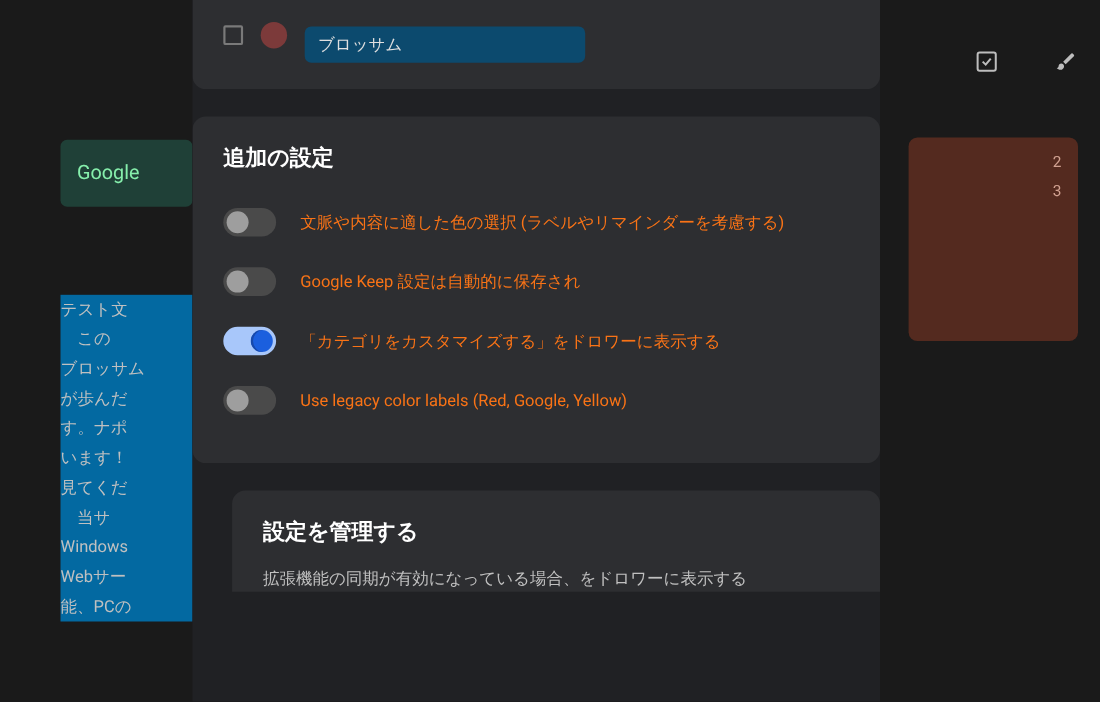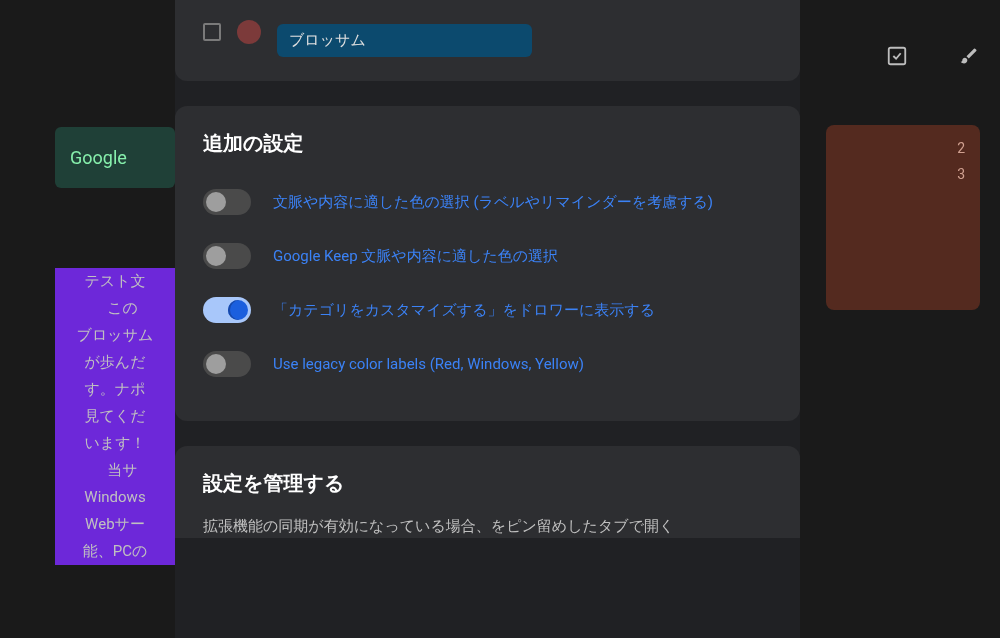--- a/index.html
+++ b/index.html
@@ -21,25 +21,24 @@
     .bg-card-1 {
       background: #1f4037;
       padding: 20px 15px;
       border-radius: 6px;
       color: #86efac;
       font-size: 18px;
       font-weight: 400;
     }
     .bg-card-2 {
       margin-top: 80px;
-      background: #6d28d9;
+      background: #0369a1;
       color: #c0c0c0;
       font-size: 15px;
       line-height: 1.8;
-      text-align: center;
     }
     .bg-card-2 .line { white-space: nowrap; }
     .bg-right {
       position: absolute;
       right: 20px;
       top: 125px;
       width: 154px;
       height: 185px;
       background: #542a1f;
       border-radius: 8px;
@@ -90,20 +89,21 @@
       padding-top: 0;
       padding-bottom: 18px;
     }
     .section-mid {
       padding: 20px 0 30px 0;
     }
     .section-bottom {
       border-radius: 12px 12px 0 0;
       padding: 20px 0 0 0;
       margin-bottom: 0;
+      margin-left: 36px;
     }
     .section-title {
       font-size: 20px;
       font-weight: 700;
       color: #ffffff;
       padding: 4px 28px 18px 28px;
     }
     .section-sub {
       font-size: 15px;
       color: #c0c0c0;
@@ -173,43 +173,43 @@
       position: absolute;
       right: 3px;
       top: 3px;
       width: 20px;
       height: 20px;
       border-radius: 50%;
       background: #1b5fde;
       box-shadow: inset 2px 0 0 #1749aa;
     }
     .toggle-label {
-      color: #3b82f6;
+      color: #f97316;
       font-size: 15px;
       line-height: 1.5;
       padding-top: 2px;
       max-width: 460px;
     }
   </style>
 </head>
 <body>
 
 <div class="bg-left-panel">
   <div class="bg-card-1">
     <span>Google</span>
   </div>
   <div class="bg-card-2">
     <div class="line">テスト文</div>
     <div class="line"></div>
     <div class="line">　この</div>
     <div class="line">ブロッサム</div>
     <div class="line">が歩んだ</div>
     <div class="line">す。ナポ</div>
+    <div class="line">います！</div>
     <div class="line">見てくだ</div>
-    <div class="line">います！</div>
     <div class="line"></div>
     <div class="line">　当サ</div>
     <div class="line">Windows</div>
     <div class="line">Webサー</div>
     <div class="line">能、PCの</div>
   </div>
 </div>
 
 <div class="bg-right">
   <div class="num">2</div>
@@ -248,37 +248,37 @@
         <div class="toggle toggle-off">
             <div class="knob"></div>
           </div>
         <div class="toggle-label">文脈や内容に適した色の選択 (ラベルやリマインダーを考慮する)</div>
       </div>
 
       <div class="toggle-row">
         <div class="toggle toggle-off">
             <div class="knob"></div>
           </div>
-        <div class="toggle-label">Google Keep 文脈や内容に適した色の選択</div>
+        <div class="toggle-label">Google Keep 設定は自動的に保存され</div>
       </div>
 
       <div class="toggle-row">
         <div class="toggle toggle-on">
             <div class="knob"></div>
           </div>
         <div class="toggle-label">「カテゴリをカスタマイズする」をドロワーに表示する</div>
       </div>
 
       <div class="toggle-row">
         <div class="toggle toggle-off">
             <div class="knob"></div>
           </div>
-        <div class="toggle-label">Use legacy color labels (Red, Windows, Yellow)</div>
+        <div class="toggle-label">Use legacy color labels (Red, Google, Yellow)</div>
       </div>
     </div>
 
     <div class="section section-bottom">
       <div class="section-title">設定を管理する</div>
-      <div class="section-sub">拡張機能の同期が有効になっている場合、をピン留めしたタブで開く</div>
+      <div class="section-sub">拡張機能の同期が有効になっている場合、をドロワーに表示する</div>
     </div>
 
   </div>
 </div>
 
 </body></html>

